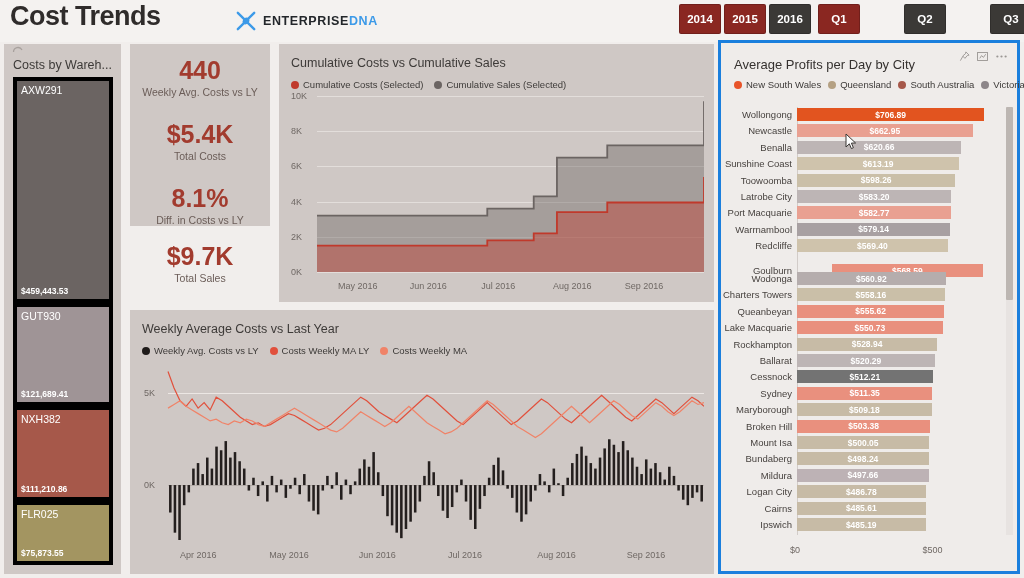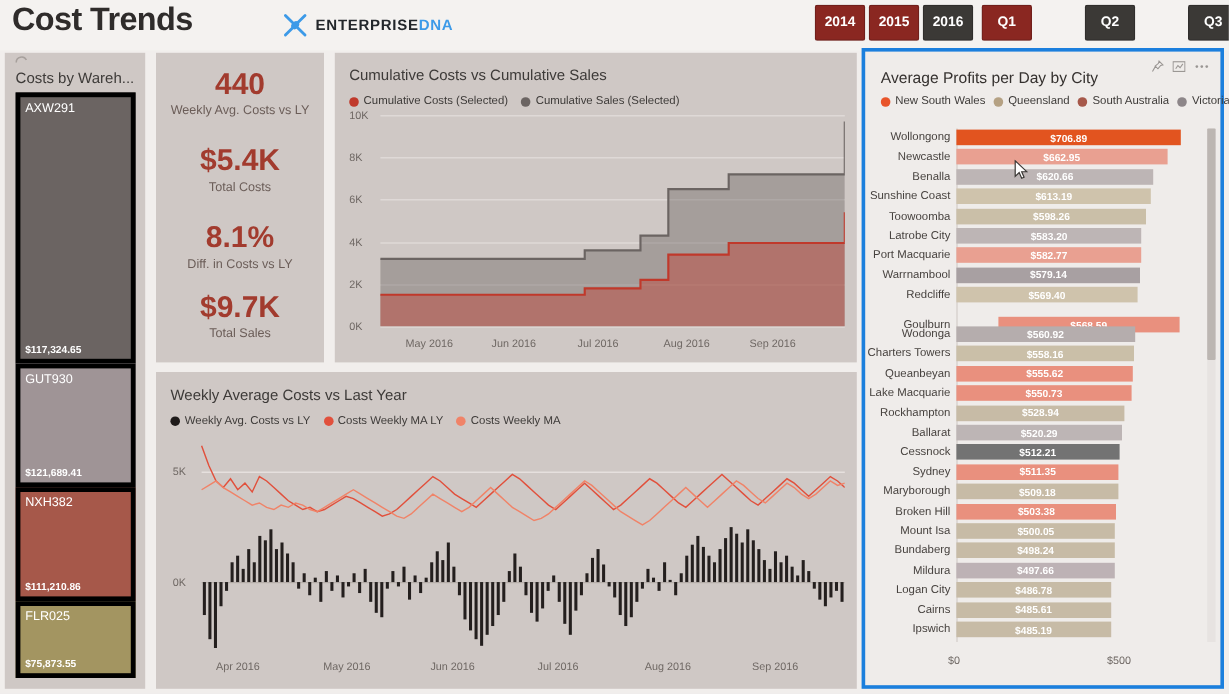--- a/index.html
+++ b/index.html
@@ -47,21 +47,21 @@
   .treemap-card .card-title { position: absolute; left: 9px; top: 14px; white-space: nowrap; }
   .tm-body { position: absolute; left: 9px; top: 33px; width: 100px; bottom: 9px; }
   .tm-node {
     position: absolute; left: 0; width: 100%;
     border: 4px solid #000000; color: #ffffff; overflow: hidden;
   }
   .tm-label { position: absolute; left: 4px; top: 3px; font-size: 10.5px; white-space: nowrap; }
   .tm-value { position: absolute; left: 4px; bottom: 3px; font-size: 8.5px; font-weight: bold; white-space: nowrap; }
 
   
-  .kpi-card { left: 130px; top: 44px; width: 140px; height: 258px; }
+  .kpi-card { left: 130px; top: 44px; width: 140px; height: 182px; }
   .kpi { position: absolute; left: 0; width: 100%; text-align: center; }
   .kpi-value { font-size: 25px; font-weight: bold; color: #a23b2e; line-height: 1; }
   .kpi-label { font-size: 10.5px; color: #6b5d58; margin-top: 3px; }
 
   
   .cum-card { left: 279px; top: 44px; width: 435px; height: 258px; }
   .cum-card .card-title { position: absolute; left: 12px; top: 12px; font-size: 12.5px; }
   .legend { position: absolute; display: flex; align-items: center; gap: 11px; }
   .legend-item { display: flex; align-items: center; gap: 4px; }
   .legend-dot { width: 8px; height: 8px; border-radius: 50%; flex: none; }
@@ -137,21 +137,21 @@
   </div>
 
   <div class="card treemap-card">
     <svg class="tm-spinner" viewBox="0 0 12 12">
       <path d="M1.5 6 A4.5 4.5 0 0 1 10 4" stroke="#77706c" stroke-width="1.3" fill="none"></path>
     </svg>
     <div class="card-title">Costs by Wareh...</div>
     <div class="tm-body" id="tm-body">
         <div class="tm-node" style="top: 0px; height: 225.589px; background: rgb(107, 100, 98);">
           <div class="tm-label">AXW291</div>
-          <div class="tm-value">$117,324.65</div>
+          <div class="tm-value">$459,443.53</div>
         </div>
         <div class="tm-node" style="top: 225.589px; height: 103.417px; background: rgb(159, 148, 150);">
           <div class="tm-label">GUT930</div>
           <div class="tm-value">$121,689.41</div>
         </div>
         <div class="tm-node" style="top: 329.007px; height: 94.5122px; background: rgb(166, 88, 74);">
           <div class="tm-label">NXH382</div>
           <div class="tm-value">$111,210.86</div>
         </div>
         <div class="tm-node" style="top: 423.519px; height: 64.4809px; background: rgb(163, 149, 97);">

